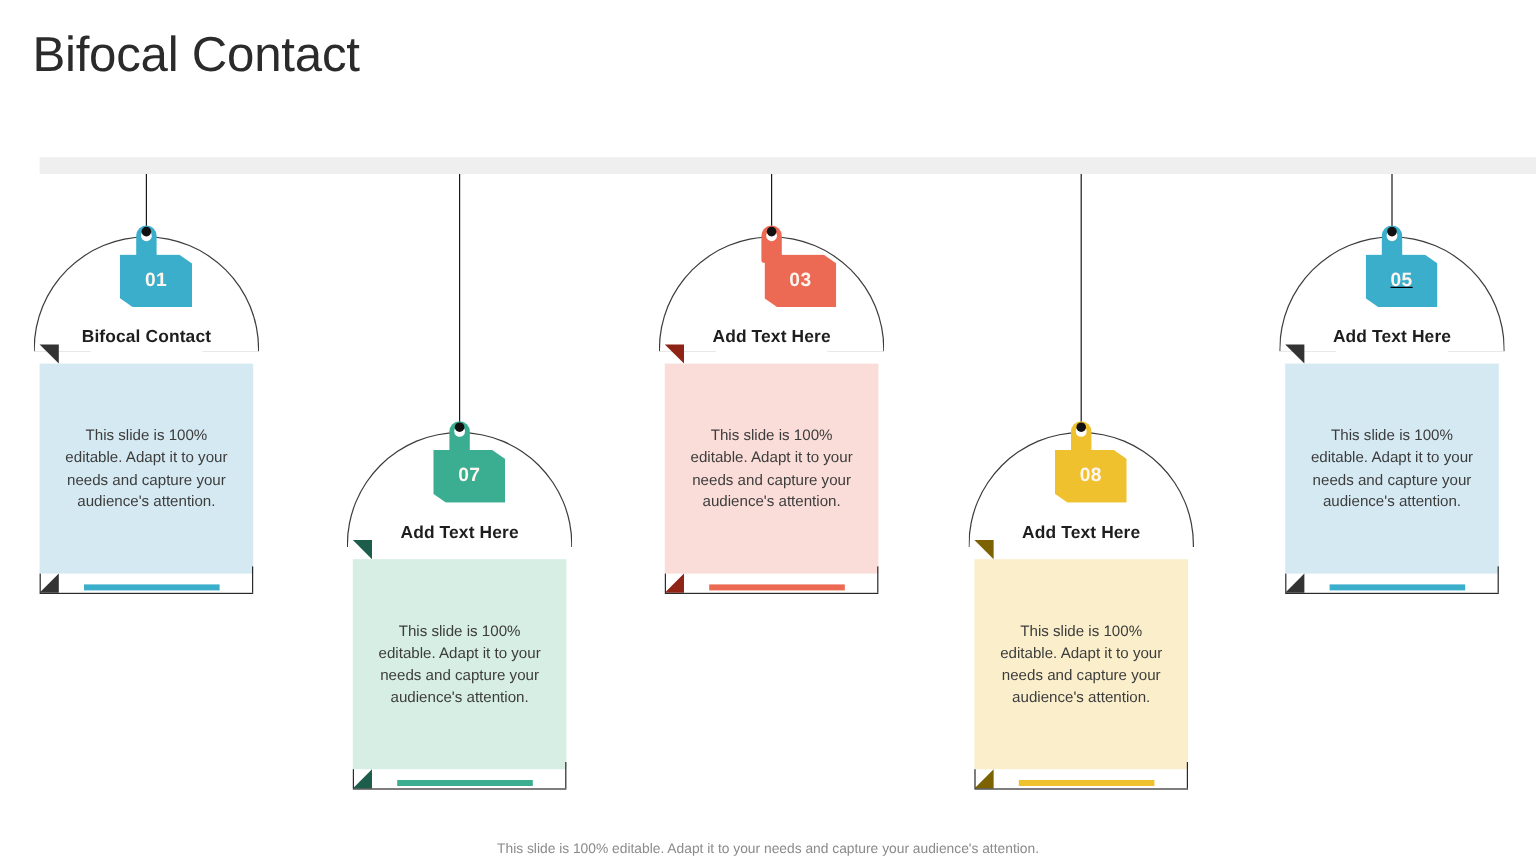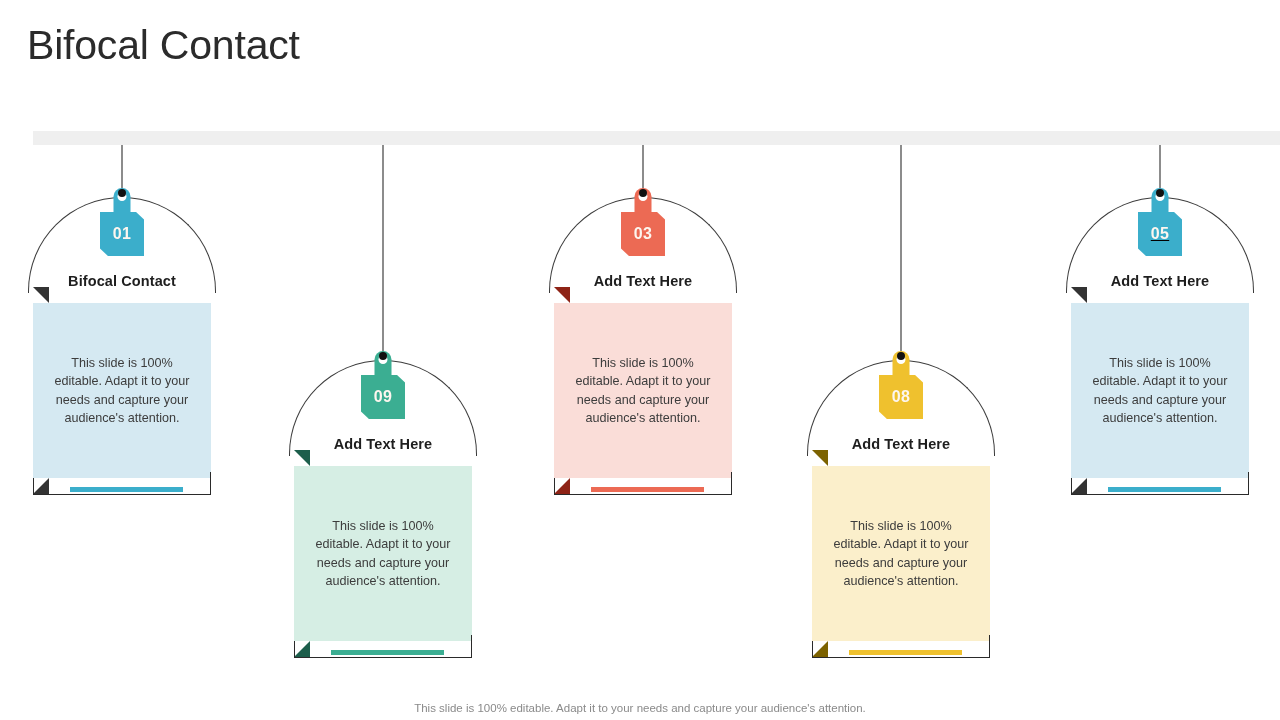--- a/index.html
+++ b/index.html
@@ -172,21 +172,21 @@
     top: 1px;
     width: 8px;
     height: 8px;
     border-radius: 50%;
     background: #111111;
   }
   .badge-body {
     position: absolute;
     left: 0;
     top: 24px;
-    width: 44px;
+    width: 60px;
     height: 44px;
     clip-path: polygon(0 0, 82% 0, 100% 17%, 100% 100%, 18% 100%, 0 83%);
     display: flex;
     align-items: center;
     justify-content: center;
   }
   .badge-num {
     font-size: 16px;
     font-weight: bold;
     color: #fdf6ef;
@@ -237,21 +237,21 @@
   </div>
 
   <div class="card" style="left:289px; top:145px;">
     <div class="string" style="top:0; height:215px;"></div>
     <div class="arch" style="top:215px;"></div>
     <div class="badge" style="top:206px;">
       <div class="badge-neck" style="background:#3BAE92;"></div>
       <div class="badge-hole"></div>
       <div class="badge-pin"></div>
       <div class="badge-body" style="background:#3BAE92;">
-        <span class="badge-num">09</span>
+        <span class="badge-num">07</span>
       </div>
     </div>
     <div class="card-heading" style="top:291px;">Add Text Here</div>
     <div class="tri tri-top" style="left:5px; top:305px; border-top-color:#1C5E4B;"></div>
     <div class="body-box" style="top:321px; height:175px; background:#D6EEE4;">
       <div class="body-text">This slide is 100% editable. Adapt it to your needs and capture your audience's attention.</div>
     </div>
     <div class="tri tri-bot" style="left:5px; top:496px; border-bottom-color:#1C5E4B;"></div>
     <div class="side-tick" style="left:5px; top:496px; height:16px;"></div>
     <div class="side-tick" style="left:182px; top:490px; height:22px;"></div>
@@ -259,21 +259,21 @@
     <div class="base-bar" style="left:42px; top:505px; width:113px; background:#3BAE92;"></div>
   </div>
 
   <div class="card" style="left:549px; top:145px;">
     <div class="string" style="top:0; height:52px;"></div>
     <div class="arch" style="top:52px;"></div>
     <div class="badge" style="top:43px;">
       <div class="badge-neck" style="background:#EC6A54;"></div>
       <div class="badge-hole"></div>
       <div class="badge-pin"></div>
-      <div class="badge-body" style="background:#EC6A54;">
+      <div class="badge-body" style="background:#EC6A54;margin-left:16px;">
         <span class="badge-num">03</span>
       </div>
     </div>
     <div class="card-heading" style="top:128px;">Add Text Here</div>
     <div class="tri tri-top" style="left:5px; top:142px; border-top-color:#8E2316;"></div>
     <div class="body-box" style="top:158px; height:175px; background:#FADDD8;">
       <div class="body-text">This slide is 100% editable. Adapt it to your needs and capture your audience's attention.</div>
     </div>
     <div class="tri tri-bot" style="left:5px; top:333px; border-bottom-color:#8E2316;"></div>
     <div class="side-tick" style="left:5px; top:333px; height:16px;"></div>

